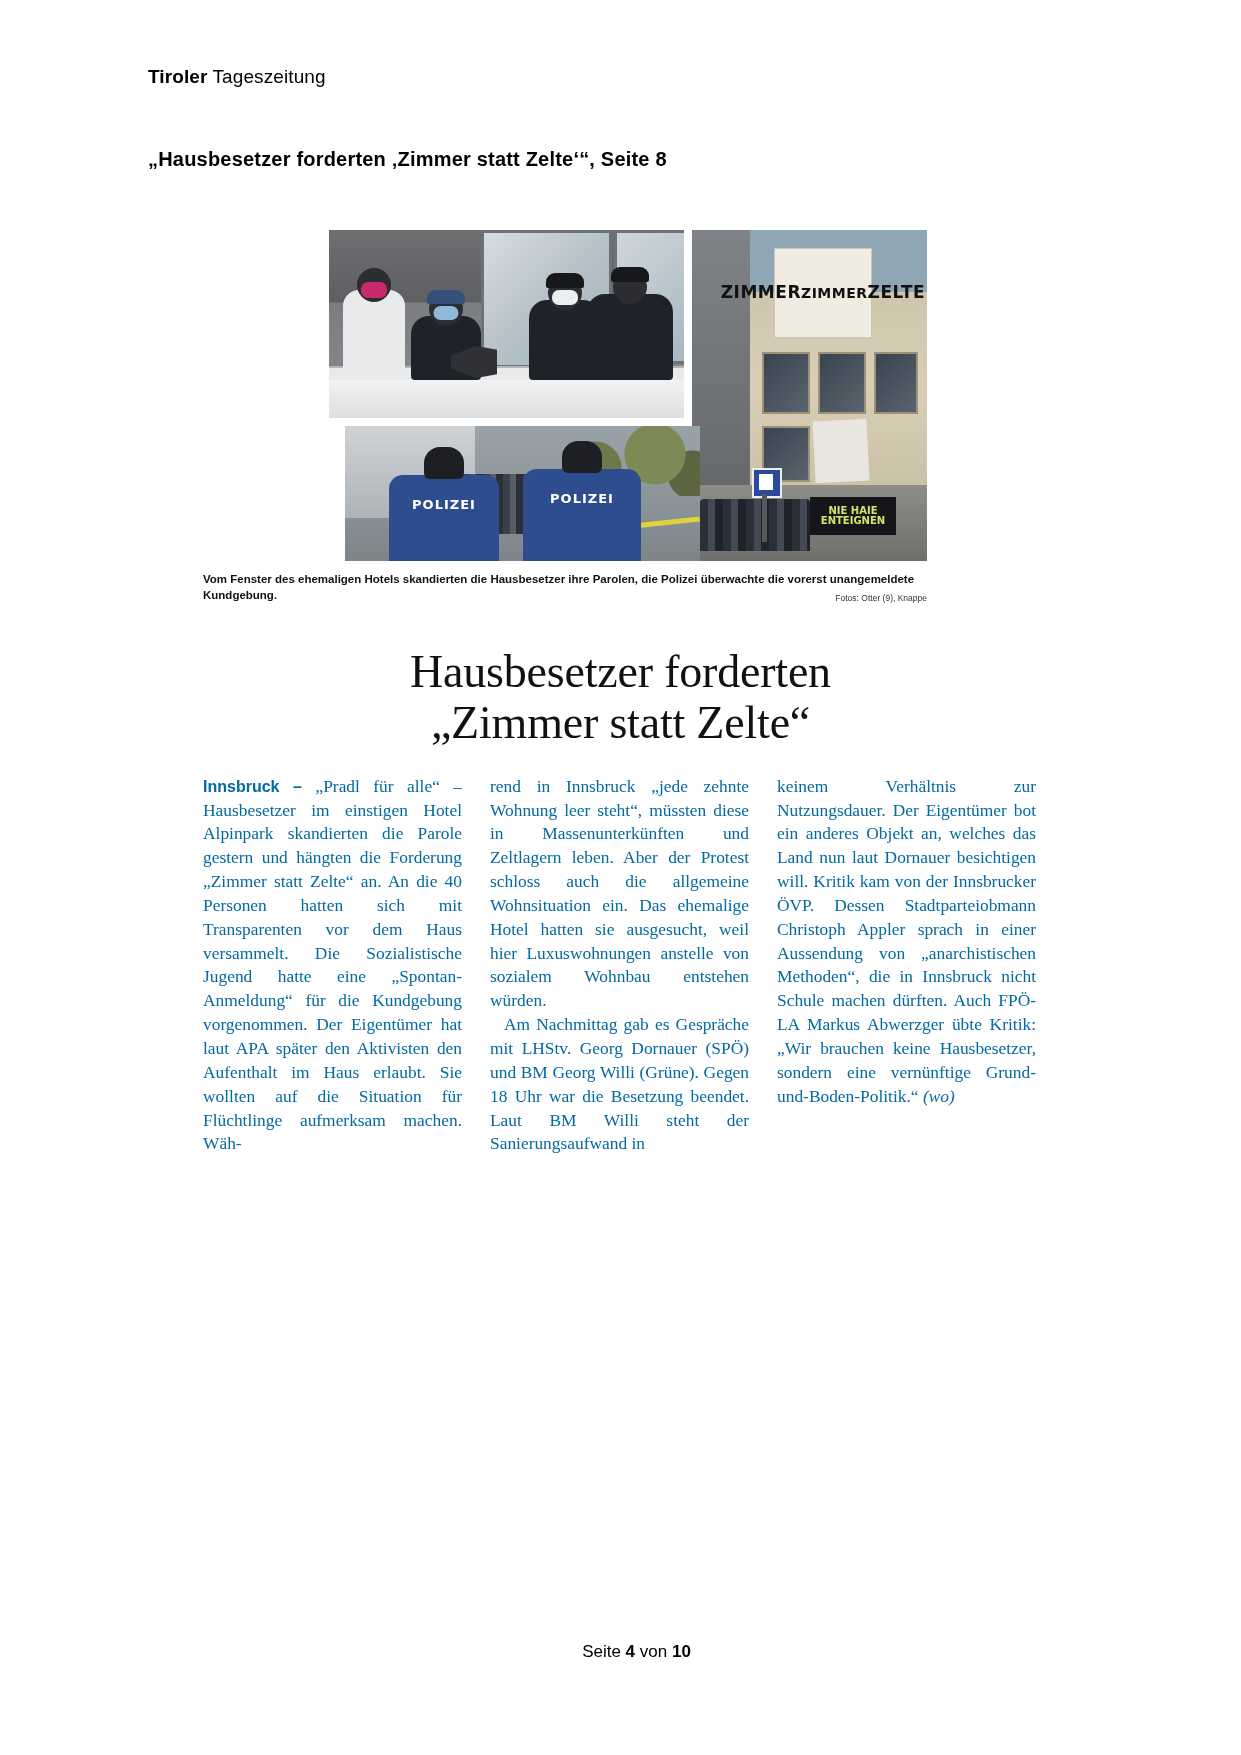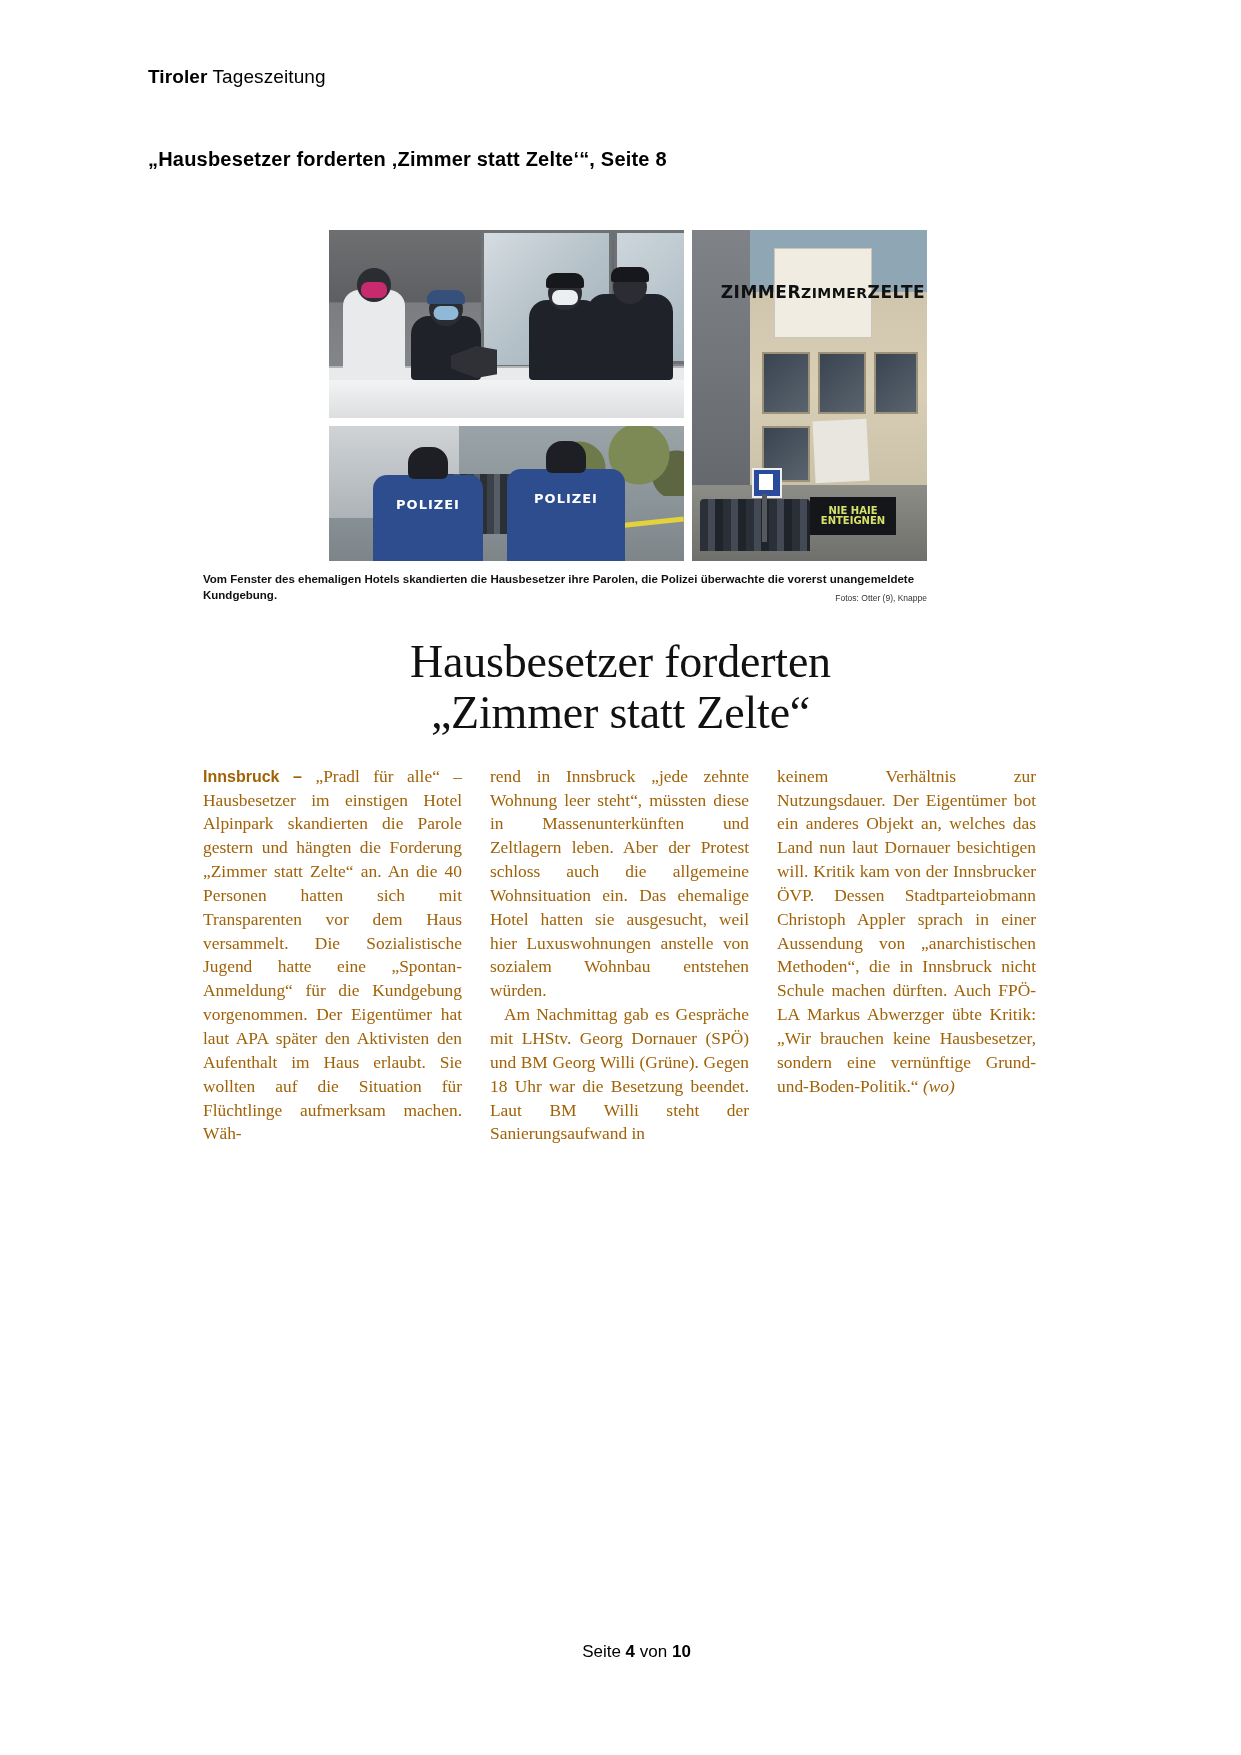--- a/index.html
+++ b/index.html
@@ -57,21 +57,21 @@
     margin-left: 126px;
     height: 331px;
   }
   .photo {
     position: absolute;
     overflow: hidden;
     background: #9aa0a6;
   }
   .ph-top-left   { left: 0;     top: 0;    width: 355px; height: 188px; }
   .ph-right      { left: 363px; top: 0;    width: 235px; height: 331px; }
-  .ph-bottom-left{ left: 0;     top: 196px;width: 355px; height: 135px; }
+  .ph-bottom-left{ left: 16px;     top: 196px;width: 355px; height: 135px; }
 
   
   .p1-bg {
     position: absolute; inset: 0;
     background:
       linear-gradient(180deg, #6e6f71 0%, #5d5f62 38%, #7b7d80 39%, #8a8c8f 100%);
   }
   .p1-window {
     position: absolute; left: 152px; top: 0; width: 125px; height: 132px;
     background: linear-gradient(135deg,#d6dde2 0%, #b9c4cb 45%, #9fb0ba 100%);
@@ -198,39 +198,39 @@
     position: absolute;
     right: 0;
     bottom: 0;
     font-size: 8.5px;
     font-weight: normal;
     color: #333;
   }
 
   
   .headline {
-    margin-top: 32px;
+    margin-top: 42px;
     text-align: center;
     font-family: "Liberation Serif", serif;
     font-size: 46px;
     line-height: 1.12;
     color: #111;
     letter-spacing: -0.2px;
   }
 
   
   .cols {
     margin-top: 26px;
     display: flex;
     gap: 28px;
     font-family: "Liberation Serif", serif;
     font-size: 17.4px;
     line-height: 1.37;
     text-align: justify;
-    color: #a16207;
+    color: #0369a1;
   }
   .col { width: 259px; }
   .col p { margin: 0; }
   .col p + p { text-indent: 14px; }
   .lead { font-family: "Liberation Sans", sans-serif; font-weight: bold; font-size: 16px; }
   .ital { font-style: italic; }
 
   
   .footer {
     position: absolute;

